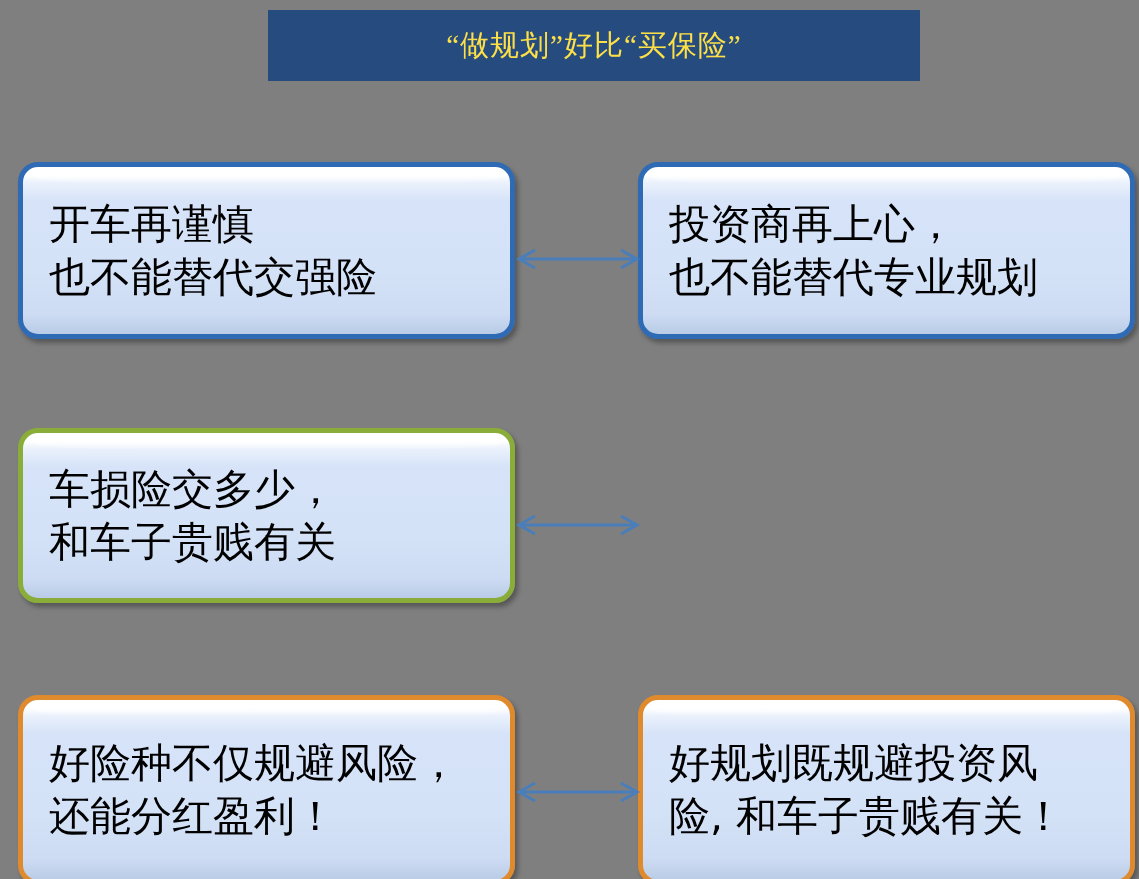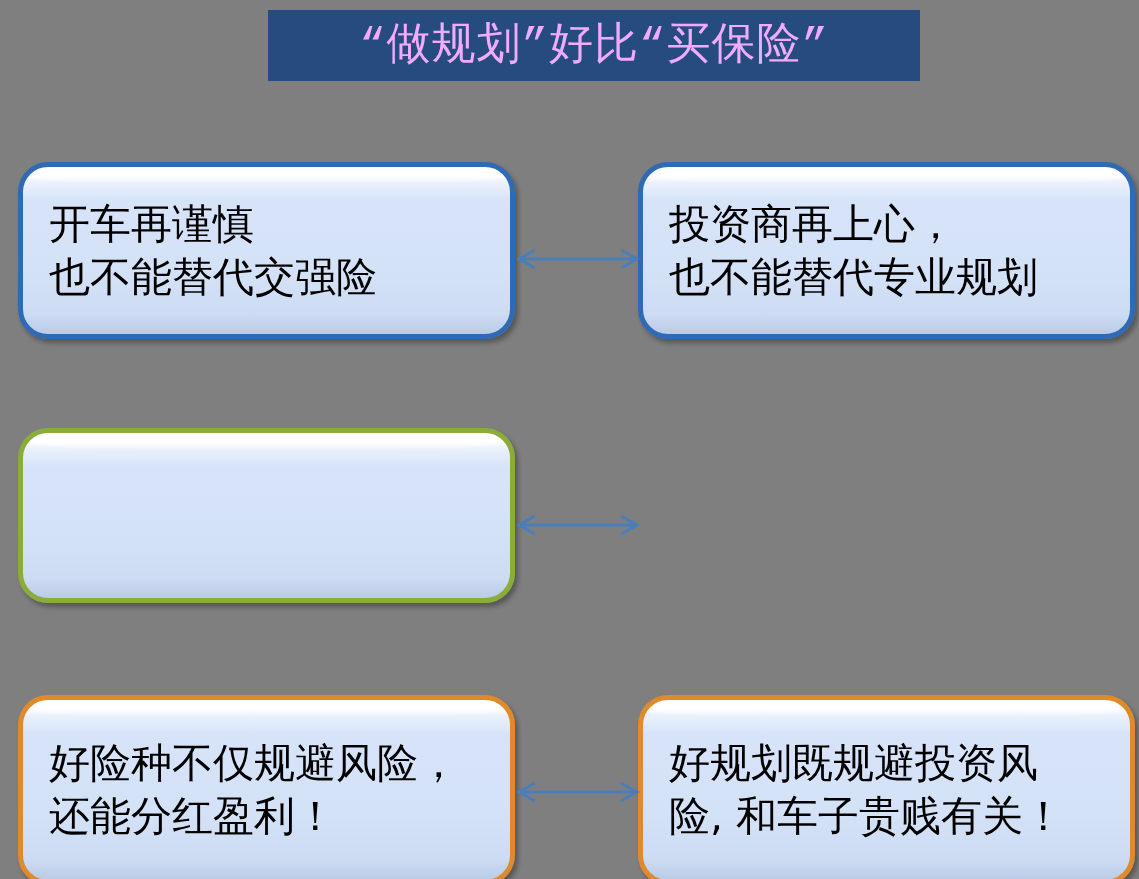--- a/index.html
+++ b/index.html
@@ -27,34 +27,34 @@
     left: 268px;
     top: 10px;
     width: 652px;
     height: 71px;
     background: #264c7f;
     display: flex;
     align-items: center;
     justify-content: center;
   }
   #title-text {
-    color: #f0abfc;
-    font-family: Liberation Mono, monospace;
-    font-size: 44px;
+    color: #fde047;
+    font-family: Liberation Serif, serif;
+    font-size: 29px;
     font-weight: 400;
     letter-spacing: 1px;
     white-space: nowrap;
     line-height: 1;
   }
 
   
   .box {
     position: absolute;
     width: 497px;
-    border-radius: 30px;
+    border-radius: 20px;
     box-sizing: border-box;
     border-style: solid;
     border-width: 5px;
     background:
       linear-gradient(180deg,
         #ffffff 0px,
         #ffffff 8px,
         #eaf1fc 16px,
         #d6e3f8 34px,
         #d4e2f7 62%,
@@ -136,20 +136,22 @@
   <svg class="connector conn1" viewBox="0 0 130 30">
     <g stroke="#4a7ebb" stroke-width="3" fill="none" stroke-linecap="butt">
       <line x1="8" y1="15" x2="122" y2="15"></line>
       <polyline points="22,6 6,15 22,24" stroke-linejoin="miter"></polyline>
       <polyline points="108,6 124,15 108,24" stroke-linejoin="miter"></polyline>
     </g>
   </svg>
 
   <div class="box row2 col-left bd-green">
     <div class="inner-highlight"></div>
+    <div class="box-text">车损险交多少，
+和车子贵贱有关</div>
   </div>
 
 
   <svg class="connector conn2" viewBox="0 0 130 30">
     <g stroke="#4a7ebb" stroke-width="3" fill="none" stroke-linecap="butt">
       <line x1="8" y1="15" x2="122" y2="15"></line>
       <polyline points="22,6 6,15 22,24" stroke-linejoin="miter"></polyline>
       <polyline points="108,6 124,15 108,24" stroke-linejoin="miter"></polyline>
     </g>
   </svg>

